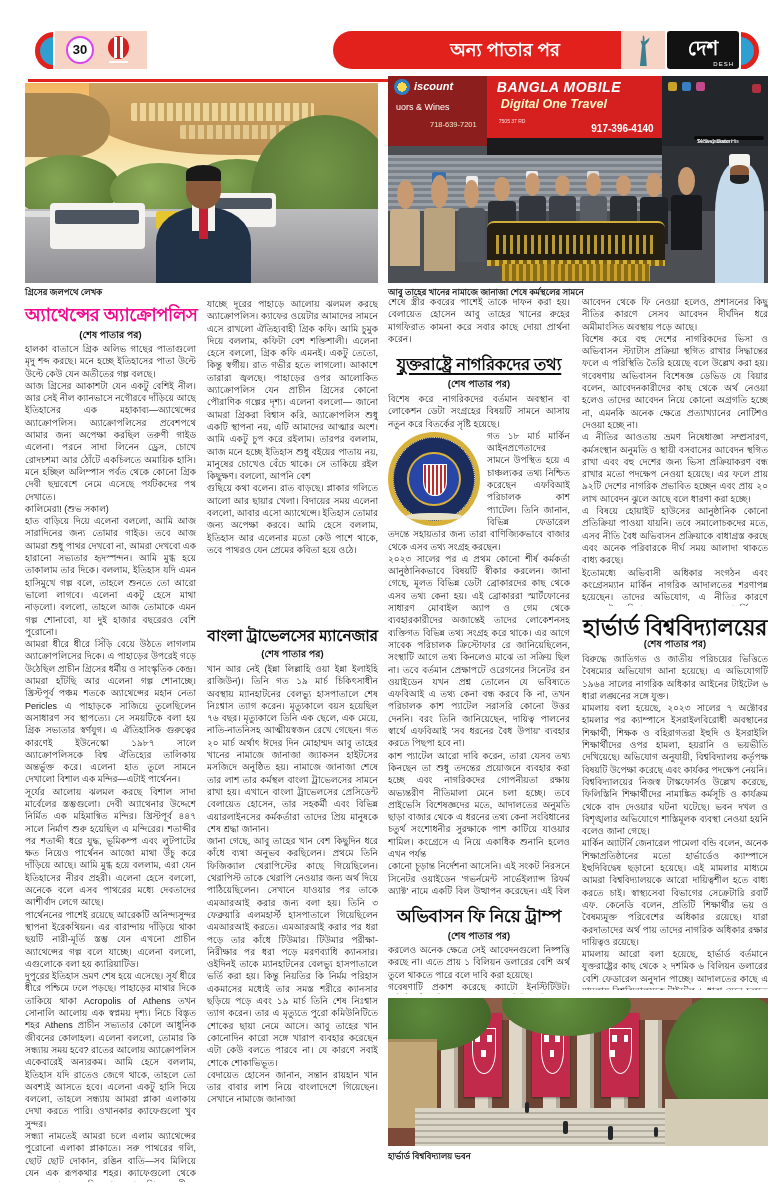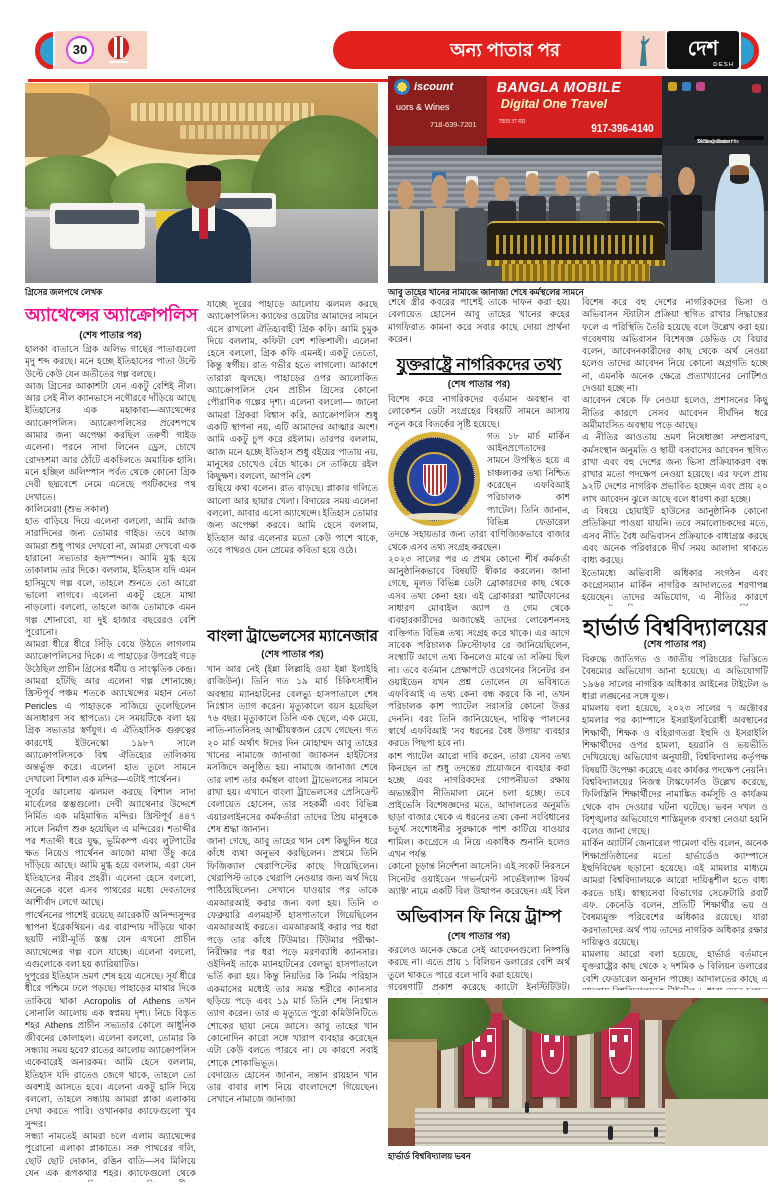--- a/index.html
+++ b/index.html
@@ -308,22 +308,22 @@
   </div>
 
   <div class="abs h-black" style="left:388px;top:903px;width:182px;font-size:17px;">অভিবাসন ফি নিয়ে ট্রাম্প</div>
   <div class="abs cont" style="left:388px;top:928px;width:182px;">(শেষ পাতার পর)</div>
   <div class="abs col" style="left:388px;top:944px;width:182px;height:50px;">
     <p>করলেও অনেক ক্ষেত্রে সেই আবেদনগুলো নিষ্পত্তি করছে না। এতে প্রায় ১ বিলিয়ন ডলারের বেশি অর্থ তুলে থাকতে পারে বলে দাবি করা হয়েছে।</p>
     <p>গবেষণাটি প্রকাশ করেছে ক্যাটো ইনস্টিটিউট। প্রতিষ্ঠানটির বিশ্লেষণে বলা হয়, বিভিন্ন ভিসা ও অভিবাসন সংক্রান্ত</p>
   </div>
 
   <div class="abs col" style="left:582px;top:296px;width:186px;height:310px;">
+    <p>আবেদন থেকে ফি নেওয়া হলেও, প্রশাসনের কিছু নীতির কারণে সেসব আবেদন দীর্ঘদিন ধরে অমীমাংসিত অবস্থায় পড়ে আছে।</p>
     <p>বিশেষ করে বহু দেশের নাগরিকদের ভিসা ও অভিবাসন স্ট্যাটাস প্রক্রিয়া স্থগিত রাখার সিদ্ধান্তের ফলে এ পরিস্থিতি তৈরি হয়েছে বলে উল্লেখ করা হয়। গবেষণায় অভিবাসন বিশেষজ্ঞ ডেভিড যে বিয়ার বলেন, আবেদনকারীদের কাছ থেকে অর্থ নেওয়া হলেও তাদের আবেদন নিয়ে কোনো অগ্রগতি হচ্ছে না, এমনকি অনেক ক্ষেত্রে প্রত্যাখ্যানের নোটিশও দেওয়া হচ্ছে না।</p>
-    <p>আবেদন থেকে ফি নেওয়া হলেও, প্রশাসনের কিছু নীতির কারণে সেসব আবেদন দীর্ঘদিন ধরে অমীমাংসিত অবস্থায় পড়ে আছে।</p>
     <p>এ নীতির আওতায় ভ্রমণ নিষেধাজ্ঞা সম্প্রসারণ, কর্মসংস্থান অনুমতি ও স্থায়ী বসবাসের আবেদন স্থগিত রাখা এবং বহু দেশের জন্য ভিসা প্রক্রিয়াকরণ বন্ধ রাখার মতো পদক্ষেপ নেওয়া হয়েছে। এর ফলে প্রায় ৯২টি দেশের নাগরিক প্রভাবিত হচ্ছেন এবং প্রায় ২০ লাখ আবেদন ঝুলে আছে বলে ধারণা করা হচ্ছে।</p>
     <p>এ বিষয়ে হোয়াইট হাউসের আনুষ্ঠানিক কোনো প্রতিক্রিয়া পাওয়া যায়নি। তবে সমালোচকদের মতে, এসব নীতি বৈধ অভিবাসন প্রক্রিয়াকে বাধাগ্রস্ত করছে এবং অনেক পরিবারকে দীর্ঘ সময় আলাদা থাকতে বাধ্য করছে।</p>
     <p>ইতোমধ্যে অভিবাসী অধিকার সংগঠন এবং কংগ্রেসম্যান মার্কিন নাগরিক আদালতের শরণাপন্ন হয়েছেন। তাদের অভিযোগ, এ নীতির কারণে অনেকেই পরিবারের সদস্যদের সঙ্গে পুনর্মিলনের সুযোগ হারাচ্ছেন।</p>
 
   </div>
   <div class="abs h-black" style="left:582px;top:610px;width:186px;font-size:22px;">হার্ভার্ড বিশ্ববিদ্যালয়ের</div>
   <div class="abs cont" style="left:582px;top:636px;width:186px;">(শেষ পাতার পর)</div>
   <div class="abs col" style="left:582px;top:653px;width:186px;height:337px;">
     <p>বিরুদ্ধে জাতিগত ও জাতীয় পরিচয়ের ভিত্তিতে বৈষম্যের অভিযোগ আনা হয়েছে। এ অভিযোগটি ১৯৬৪ সালের নাগরিক অধিকার আইনের টাইটেল ৬ ধারা লঙ্ঘনের সঙ্গে যুক্ত।</p>
     <p>মামলায় বলা হয়েছে, ২০২৩ সালের ৭ অক্টোবর হামলার পর ক্যাম্পাসে ইসরাইলবিরোধী অবস্থানের শিক্ষার্থী, শিক্ষক ও বহিরাগতরা ইহুদি ও ইসরাইলি শিক্ষার্থীদের ওপর হামলা, হয়রানি ও ভয়ভীতি দেখিয়েছে। অভিযোগ অনুযায়ী, বিশ্ববিদ্যালয় কর্তৃপক্ষ বিষয়টি উপেক্ষা করেছে এবং কার্যকর পদক্ষেপ নেয়নি।</p>

